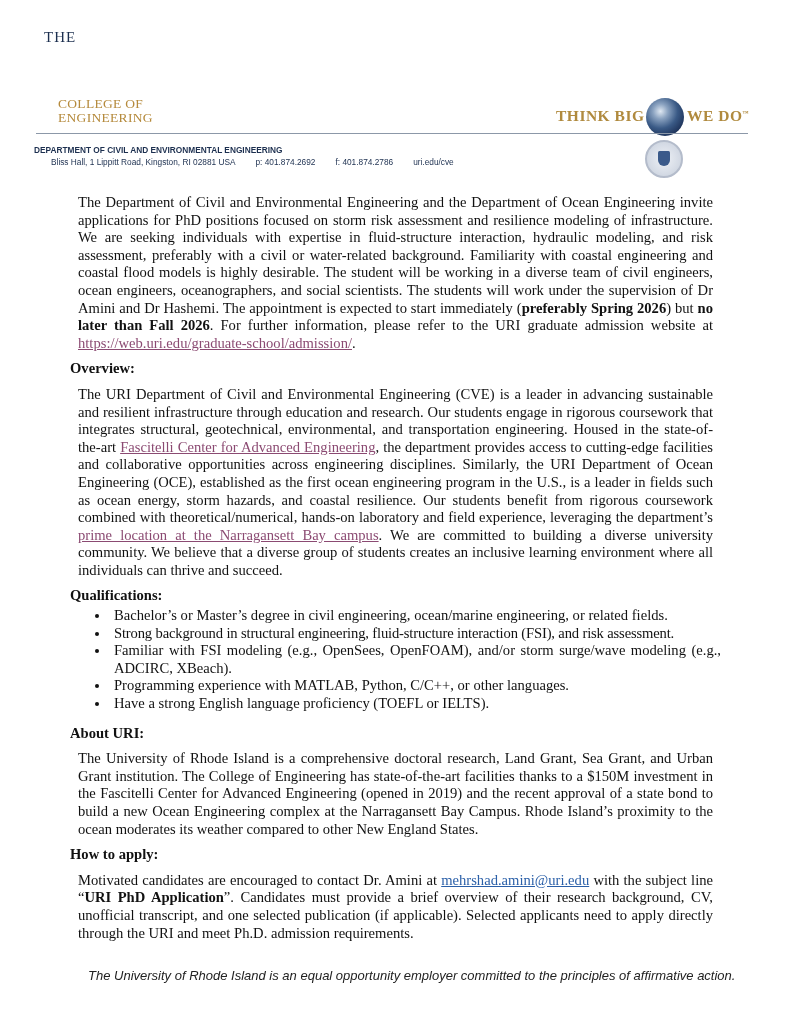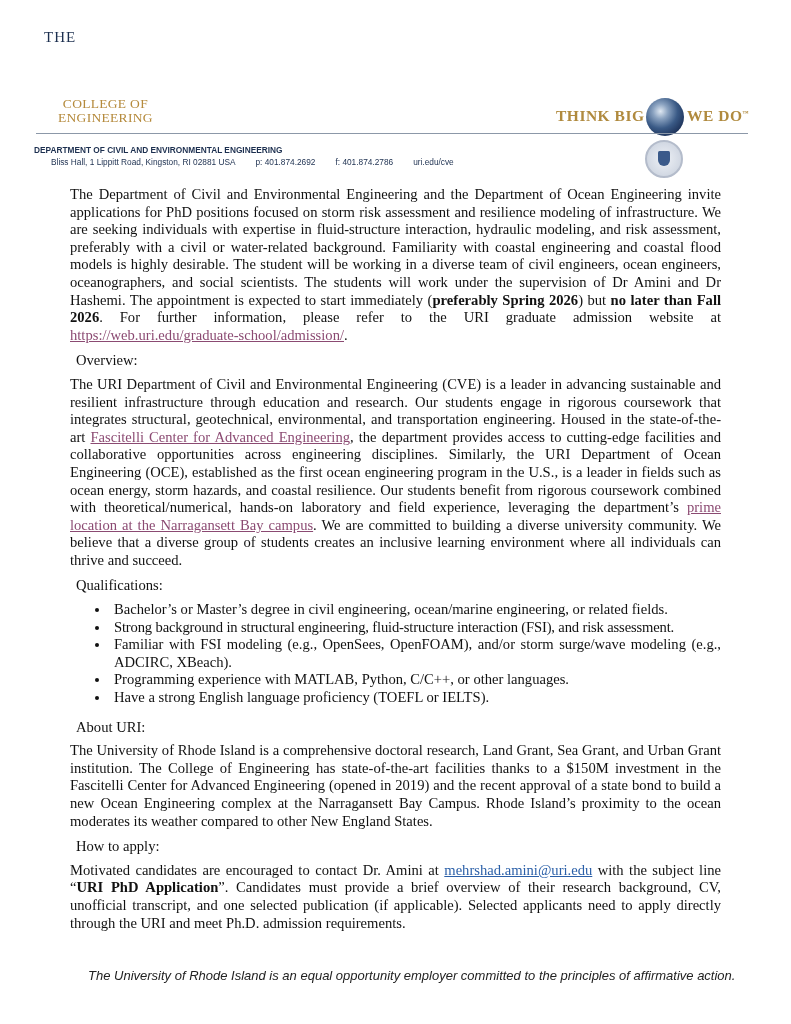--- a/index.html
+++ b/index.html
@@ -3,43 +3,43 @@
 <meta charset="utf-8">
 <style>
   html, body { margin: 0; padding: 0; background: #ffffff; }
   body { width: 791px; height: 1024px; position: relative; overflow: hidden; color: #111; }
 
   
   .logo { position: absolute; left: 44px; top: 28px; font-family: "Liberation Serif", serif; color: #1c2f4f; }
   .logo .the { font-size: 15px; letter-spacing: 1px; line-height: 18px; }
   .logo .univ { font-size: 27px; letter-spacing: 0.5px; line-height: 28px; }
   .logo .ori { font-size: 16px; letter-spacing: 0.3px; line-height: 20px; }
-  .college { position: absolute; left: 58px; top: 97px; font-family: "Liberation Serif", serif; color: #b58a3c; font-size: 13.5px; line-height: 14px; text-align: center; letter-spacing: 0.3px; }
+  .college { position: absolute; left: 58px; top: 97px; font-family: "Liberation Serif", serif; color: #b58a3c; font-size: 13.5px; line-height: 14px; text-align: left; letter-spacing: 0.3px; }
 
   .think { position: absolute; left: 556px; top: 107px; font-family: "Liberation Serif", serif; color: #b08a3e; font-size: 15.5px; font-weight: bold; letter-spacing: 0.5px; }
   .wedo { position: absolute; left: 687px; top: 107px; font-family: "Liberation Serif", serif; color: #b08a3e; font-size: 15.5px; font-weight: bold; letter-spacing: 0.5px; }
   .wedo sup { font-size: 6px; }
   .globe { position: absolute; left: 646px; top: 98px; width: 38px; height: 38px; border-radius: 50%;
            background: radial-gradient(circle at 38% 35%, #dfe8f2 0%, #8aa2c0 22%, #3a5a86 50%, #1b2f55 80%, #0c1630 100%); }
   .seal { position: absolute; left: 645px; top: 140px; width: 38px; height: 38px; border-radius: 50%;
           border: 2px solid #b4bccb; background: radial-gradient(circle, #eef1f6 0%, #d6dce6 60%, #c3cbd8 100%); box-sizing: border-box; }
   .seal .shield { position: absolute; left: 11px; top: 9px; width: 12px; height: 15px; background: #3b5a8a; border-radius: 2px 2px 8px 8px; }
 
   .rule { position: absolute; left: 36px; top: 133px; width: 712px; height: 0; border-top: 1.5px solid #8c98a8; }
 
   .dept { position: absolute; left: 34px; top: 145px; font-family: "Liberation Sans", sans-serif; font-size: 8.3px; font-weight: bold; color: #1c2f4f; }
   .addr { position: absolute; left: 51px; top: 157px; font-family: "Liberation Sans", sans-serif; font-size: 8.3px; color: #1c2f4f; white-space: pre; }
   .addr span { margin-right: 20px; }
 
   
   .content { position: absolute; left: 70px; top: 186px; width: 651px; font-family: "Liberation Serif", serif; font-size: 14.6px; line-height: 17.6px; color: #111; }
   .title { font-weight: bold; margin: 0 0 8px 0; }
-  .para { margin: 0; text-align: justify; }
+  .para { margin: 8px; text-align: justify; }
   .section { margin-top: 8px; }
-  .heading { font-weight: normal; margin: 6px; }
+  .heading { font-weight: bold; margin: 0; }
   a.link { color: #8b4a72; text-decoration: underline; }
   a.mail { color: #2a5fa8; text-decoration: underline; }
   ul { margin: 2px 0 12px 0; padding-left: 40px; }
   ul li { margin: 0; padding-left: 4px; }
 
   .footer { position: absolute; left: 88px; top: 968px; font-family: "Liberation Sans", sans-serif; font-style: italic; font-size: 13px; color: #222; }
 </style>
 </head>
 <body>
 

